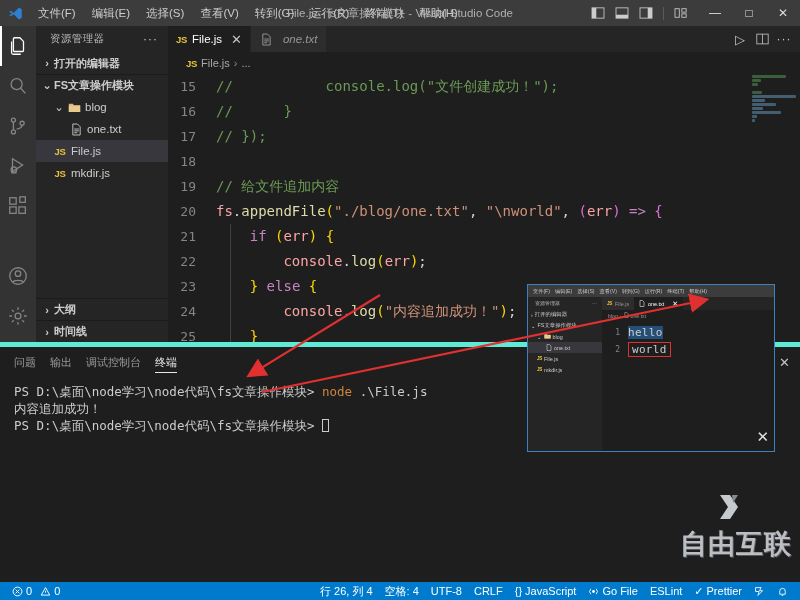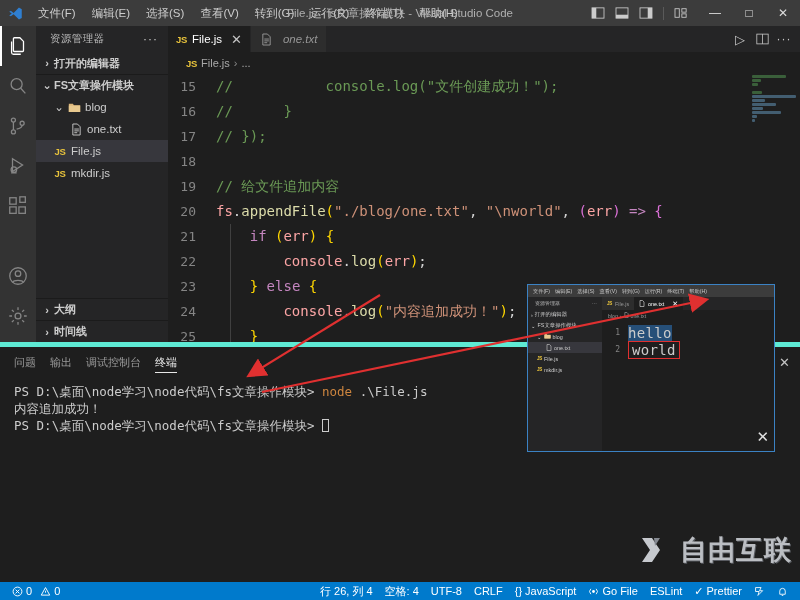--- a/index.html
+++ b/index.html
@@ -158,32 +158,32 @@
   .i-row { height: 11px; display: flex; align-items: center; padding-left: 3px; color: #ccc; font-size: 5.4px; gap: 2px; }
   .i-row.sel { background: #37373d; }
   .i-editor { flex: 1 1 auto; background: #1e1e1e; }
   .i-tabs { height: 13px; display: flex; align-items: stretch; background: #252526; }
   .i-tab { display: flex; align-items: center; gap: 3px; padding: 0 5px; background: #2d2d2d; color: #969696; font-size: 5.4px; }
   .i-tab.active { background: #1e1e1e; color: #fff; }
   .i-bread { height: 11px; display: flex; align-items: center; gap: 2px; padding-left: 6px; color: #9a9a9a; font-size: 5.2px; }
   .i-code { font-family: "DejaVu Sans Mono", monospace; padding-top: 3px; }
   .i-cl { display: flex; height: 17px; align-items: center; }
   .i-ln { width: 26px; text-align: right; padding-right: 8px; color: #858585; font-size: 8px; }
-  .i-tx { color: #cccccc; font-size: 14px; letter-spacing: .3px; }
+  .i-tx { color: #cccccc; font-size: 11px; letter-spacing: .3px; }
   .i-tx.hl { background: #264f78; }
   .i-redbox { border: 1.6px solid #e03030; padding: 0 3px; }
   .i-closebig { position: absolute; right: 5px; bottom: 5px; color: #e0e0e0; font-size: 15px; }
 
   
   .arrow-svg { position: absolute; left: 0; top: 0; width: 800px; height: 600px; pointer-events: none; z-index: 40; }
 
   
   .watermark {
-    position: absolute; right: 8px; bottom: 32px; display: flex; align-items: center; gap: 4px;
-    z-index: 35; opacity: .92;
+    position: absolute; right: 8px; bottom: 38px; display: flex; align-items: center; gap: 4px;
+    z-index: 35; opacity: .92; flex-direction: column;
   }
   .wm-text {
     font-size: 27px; font-weight: bold; color: #c9ccd1; letter-spacing: 1px;
     font-family: "DejaVu Sans", sans-serif;
     text-shadow: 1px 1px 0 #5d6066;
   }
 
   
   .statusbar {
     height: 18px; flex: 0 0 18px; background: #007acc; display: flex; align-items: center;

